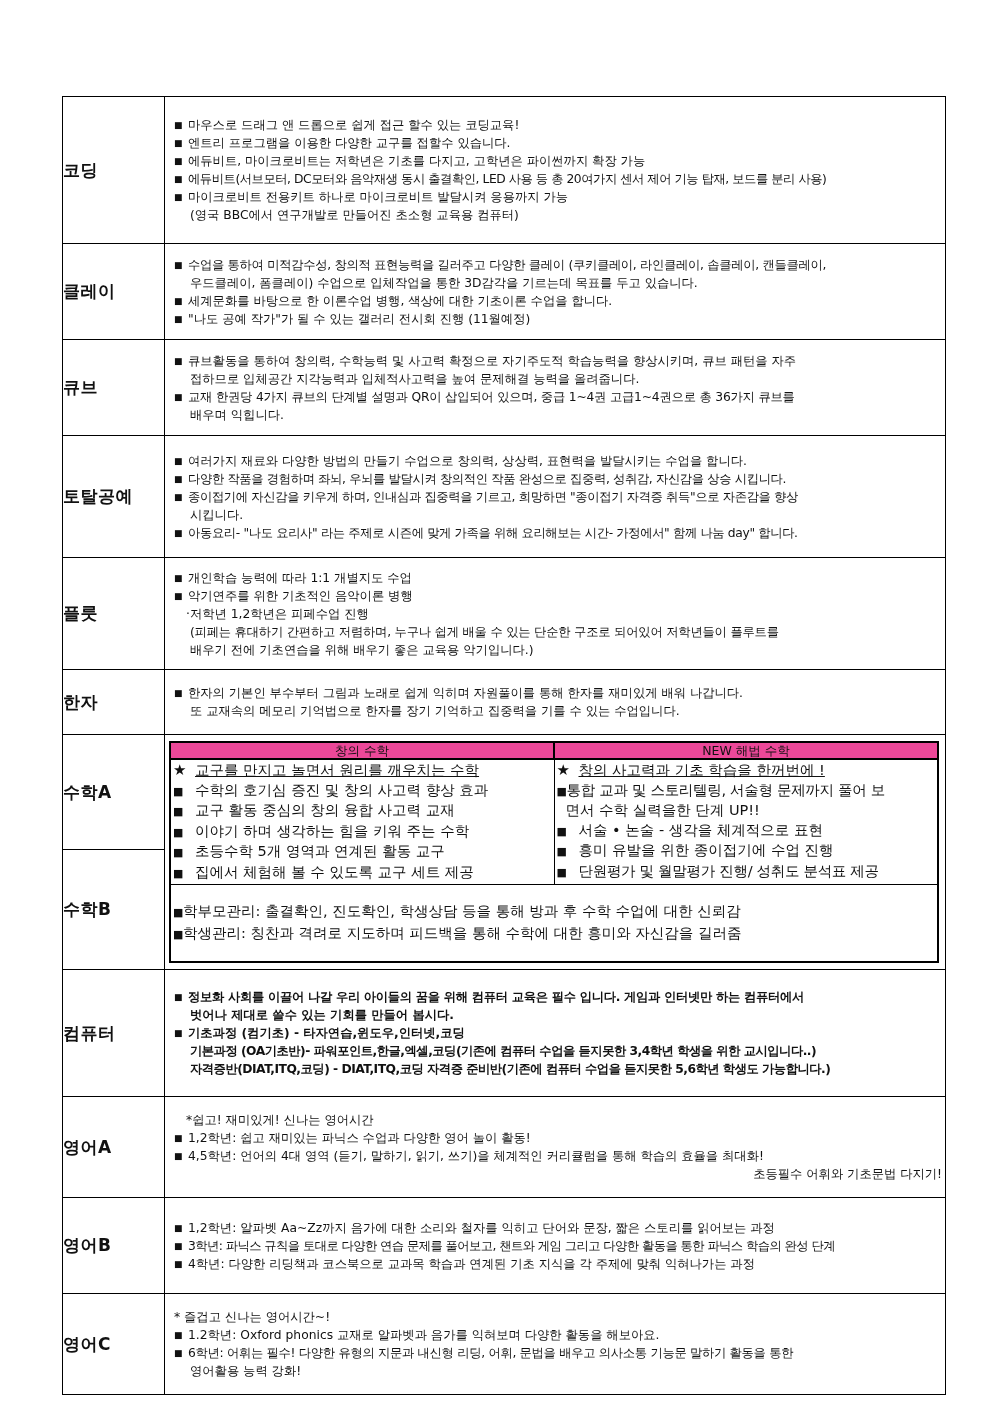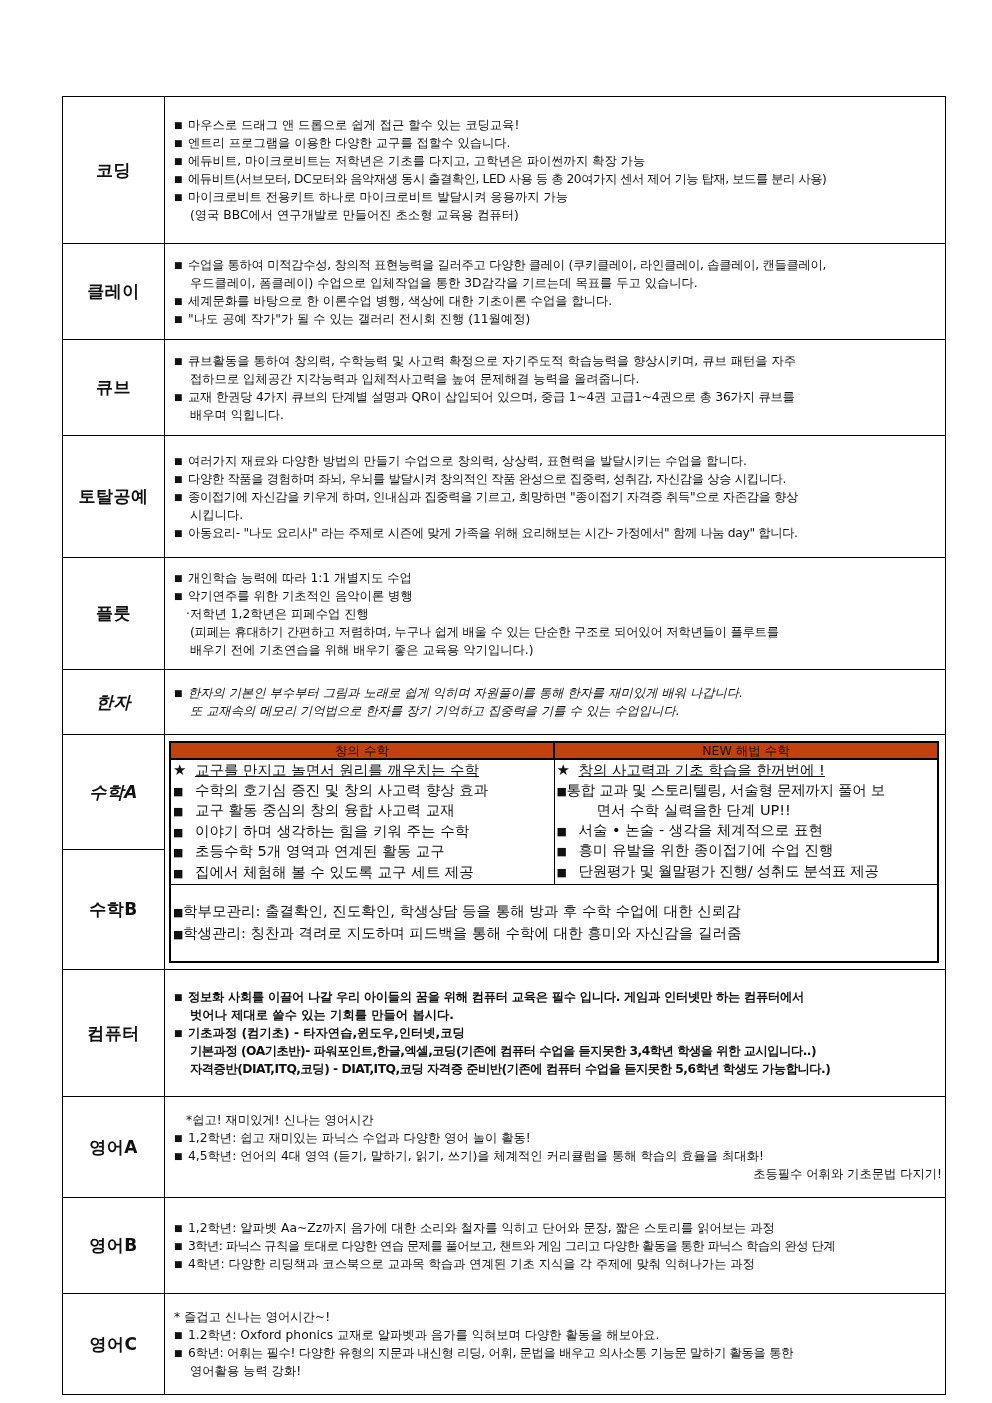--- a/index.html
+++ b/index.html
@@ -9,65 +9,65 @@
     color: #111;
   }
   .main-table {
     position: absolute; left: 62px; top: 96px; width: 884px;
     border-collapse: collapse; table-layout: fixed;
   }
   .main-table td {
     border: 1px solid #000; vertical-align: middle; padding: 0;
   }
   .main-table td.label {
-    width: 101px; text-align: center; font-weight: bold; font-size: 17px;
+    width: 101px; text-align: left; font-weight: bold; font-size: 17px;
     letter-spacing: 0.5px;
   }
   .main-table td.content {
     padding: 4px 3px 4px 9px; font-size: 12.3px; line-height: 18px;
   }
   .line { white-space: nowrap; overflow: hidden; }
   .line.indent { padding-left: 16px; }
   .line.indent2 { padding-left: 70px; text-align: right; }
   .line.noindent { padding-left: 12px; }
   .bullet { display: inline-block; width: 14px; font-size: 9px; vertical-align: 1px; }
   .row-coding td { height: 138px; }
   .row-clay td { height: 87px; }
   .row-cube td { height: 87px; }
   .row-total td { height: 113px; }
   .row-flute td { height: 103px; }
-  .row-hanja td { height: 56px; font-style: italic; }
-  .row-mathA td.label { height: 96px; font-style: italic; }
+  .row-hanja td { height: 56px; }
+  .row-mathA td.label { height: 96px; }
   .row-mathB td.label { height: 100px; }
   .row-computer td { height: 118px; font-weight: bold; }
   .row-engA td { height: 92px; margin-left: 15px; }
   .row-engB td { height: 87px; }
   .row-engC td { height: 92px; }
 
   .math-wrap { padding: 6px 5px 6px 4px; }
   .math-table {
     width: 770px; border-collapse: collapse; table-layout: fixed;
     border: 2px solid #000; font-size: 14.5px;
   }
   .math-table th {
-    font-weight: normal; font-size: 12.5px; background: #c2410c;
+    font-weight: normal; font-size: 12.5px; background: #ec4899;
     border: 2px solid #000; height: 15px; padding: 0; line-height: 15px;
   }
   .math-table td.col {
     vertical-align: top; border-left: 1.5px solid #000; border-right: 1.5px solid #000;
     padding: 1px 2px; line-height: 19.5px;
   }
   .math-table td.full {
     border-top: 1.5px solid #000; padding: 16px 2px; line-height: 21px; font-size: 14.5px;
   }
   .math-table .star-line { text-decoration: none; }
   .math-table .star-line .u { text-decoration: underline; font-weight: normal; }
   .math-table .sq { display: inline-block; width: 22px; font-size: 11px; }
   .math-table .sq.tight { width: 10px; }
-  .math-table .cont { padding-left: 40px; }
+  .math-table .cont { padding-left: 9px; }
 </style>
 </head>
 <body>
 
 <table class="main-table">
 
   <tbody>
       <tr class="row-coding">
     <td class="label">코딩</td>
     <td class="content">

